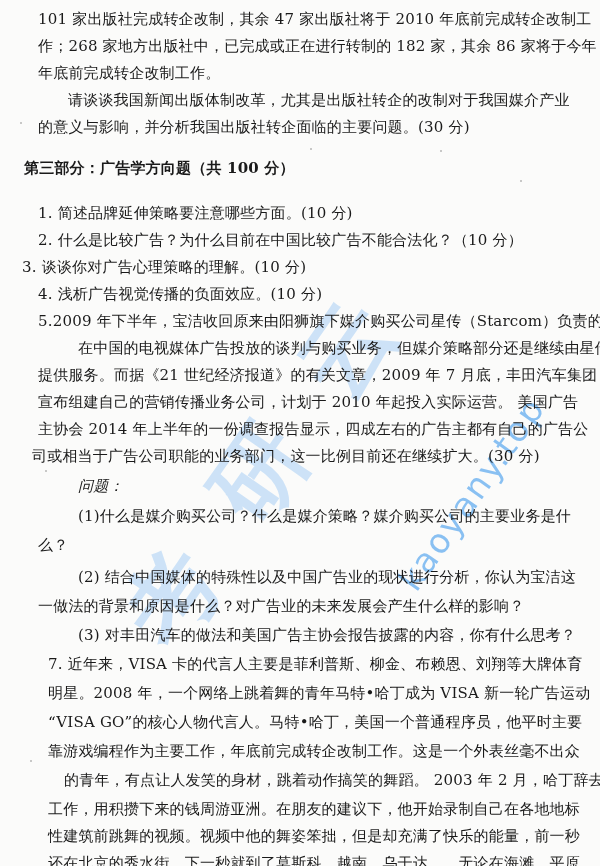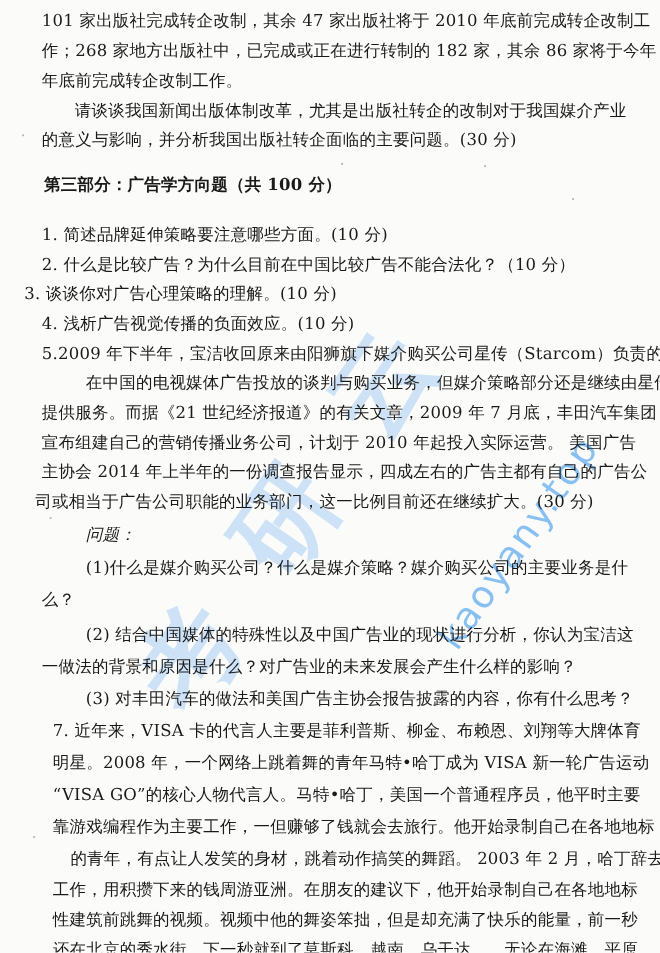--- a/index.html
+++ b/index.html
@@ -54,21 +54,21 @@
   <div class="watermark wm-url" style="left:390px; top:575px;">kaoyany.top</div>
 
   <div>
     <div class="line" style="left:38px; top:9px;">101 家出版社完成转企改制，其余 47 家出版社将于 2010 年底前完成转企改制工</div>
     <div class="line" style="left:38px; top:36px;">作；268 家地方出版社中，已完成或正在进行转制的 182 家，其余 86 家将于今年</div>
     <div class="line" style="left:38px; top:63px;">年底前完成转企改制工作。</div>
     <div class="line" style="left:68px; top:90px;">请谈谈我国新闻出版体制改革，尤其是出版社转企的改制对于我国媒介产业</div>
     <div class="line" style="left:38px; top:117px;">的意义与影响，并分析我国出版社转企面临的主要问题。(30 分)</div>
   </div>
 
-  <div class="line heading" style="left:40px; top:158px;">第三部分：广告学方向题（共 100 分）</div>
+  <div class="line heading" style="left:24px; top:158px;">第三部分：广告学方向题（共 100 分）</div>
 
   <div>
     <div class="line" style="left:38px; top:203px;">1. 简述品牌延伸策略要注意哪些方面。(10 分)</div>
     <div class="line" style="left:38px; top:230px;">2. 什么是比较广告？为什么目前在中国比较广告不能合法化？（10 分）</div>
     <div class="line" style="left:22px; top:257px;">3. 谈谈你对广告心理策略的理解。(10 分)</div>
     <div class="line" style="left:38px; top:284px;">4. 浅析广告视觉传播的负面效应。(10 分)</div>
   </div>
 
   <div>
     <div class="line" style="left:38px; top:311px;">5.2009 年下半年，宝洁收回原来由阳狮旗下媒介购买公司星传（Starcom）负责的</div>
@@ -82,21 +82,21 @@
     <div class="line" style="left:38px; top:535px;">么？</div>
     <div class="line" style="left:78px; top:567px;">(2) 结合中国媒体的特殊性以及中国广告业的现状进行分析，你认为宝洁这</div>
     <div class="line" style="left:38px; top:596px;">一做法的背景和原因是什么？对广告业的未来发展会产生什么样的影响？</div>
     <div class="line" style="left:78px; top:625px;text-align:center;">(3) 对丰田汽车的做法和美国广告主协会报告披露的内容，你有什么思考？</div>
   </div>
 
   <div>
     <div class="line" style="left:48px; top:654px;">7. 近年来，VISA 卡的代言人主要是菲利普斯、柳金、布赖恩、刘翔等大牌体育</div>
     <div class="line" style="left:48px; top:683px;text-align:right;">明星。2008 年，一个网络上跳着舞的青年马特•哈丁成为 VISA 新一轮广告运动</div>
     <div class="line" style="left:48px; top:712px;text-align:right;">“VISA GO”的核心人物代言人。马特•哈丁，美国一个普通程序员，他平时主要</div>
-    <div class="line" style="left:48px; top:741px;">靠游戏编程作为主要工作，一但赚够了钱就会去旅行。他开始录制自己在各地地标</div>
+    <div class="line" style="left:48px; top:741px;">靠游戏编程作为主要工作，年底前完成转企改制工作。这是一个外表丝毫不出众</div>
     <div class="line" style="left:64px; top:770px;">的青年，有点让人发笑的身材，跳着动作搞笑的舞蹈。 2003 年 2 月，哈丁辞去</div>
     <div class="line" style="left:48px; top:799px;">工作，用积攒下来的钱周游亚洲。在朋友的建议下，他开始录制自己在各地地标</div>
     <div class="line" style="left:48px; top:826px;">性建筑前跳舞的视频。视频中他的舞姿笨拙，但是却充满了快乐的能量，前一秒</div>
     <div class="line" style="left:48px; top:853px;">还在北京的秀水街，下一秒就到了莫斯科，越南，乌干达……无论在海滩，平原，</div>
   </div>
 
   <div class="speck" style="left:20px; top:122px;"></div>
   <div class="speck" style="left:310px; top:148px;"></div>
   <div class="speck" style="left:440px; top:150px;"></div>
   <div class="speck" style="left:520px; top:180px;"></div>

